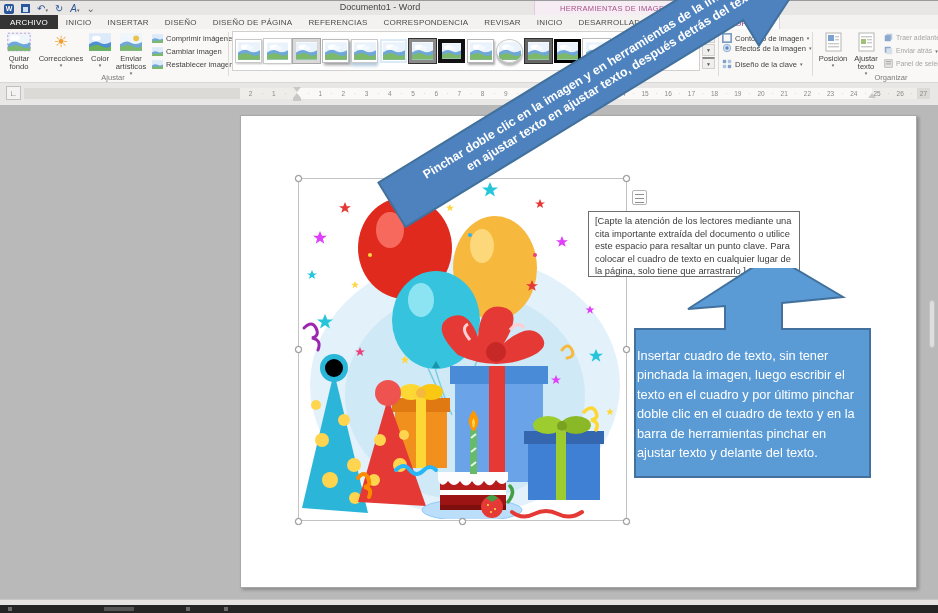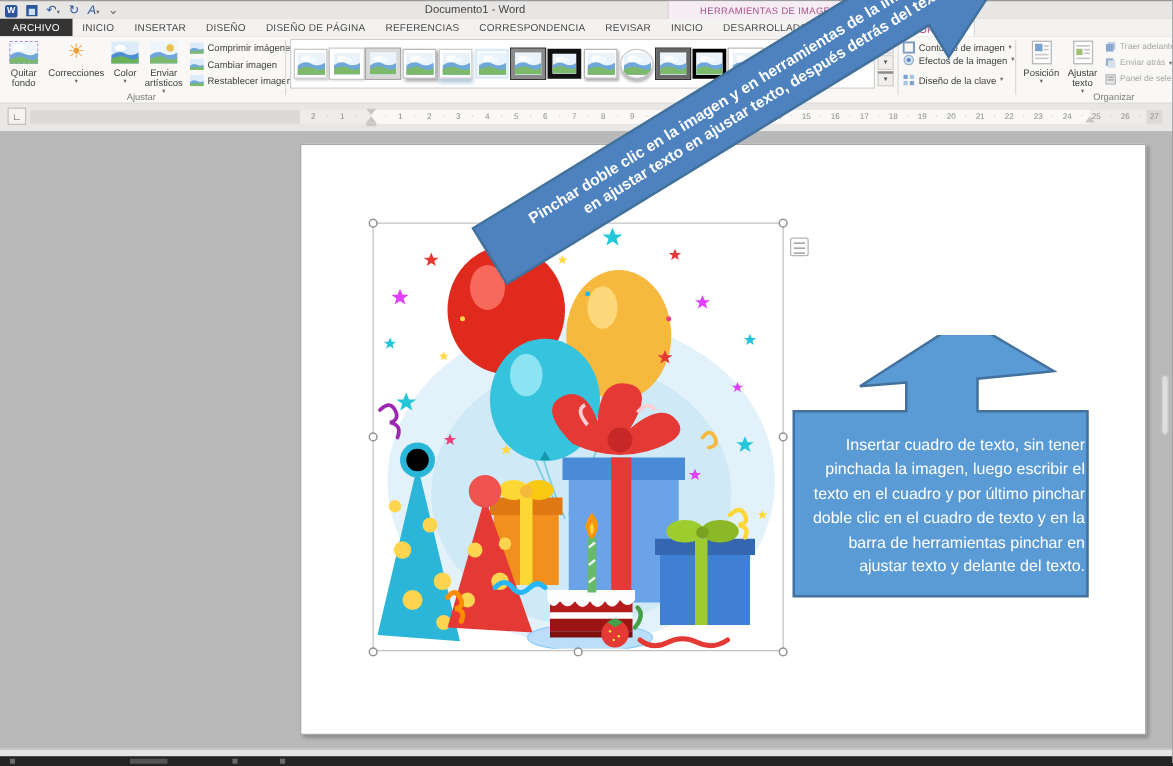--- a/index.html
+++ b/index.html
@@ -50,21 +50,21 @@
   .page{position:absolute;left:240px;top:10px;width:677px;height:473px;background:#fff;border:1px solid #a8a8a8;box-shadow:2px 2px 3px rgba(0,0,0,.25);box-sizing:border-box;}
   .sel-rect{position:absolute;left:298px;top:73px;width:329px;height:343px;border:1px solid #c3c3c3;box-sizing:border-box;}
   .clipart{position:absolute;left:300px;top:75px;}
   .handle{position:absolute;width:7px;height:7px;background:#fff;border:1px solid #8f8f8f;border-radius:50%;box-sizing:border-box;box-shadow:0 0 1px rgba(0,0,0,.3);}
   .rot-stem{position:absolute;left:462px;top:58px;width:1px;height:13px;background:#9a9a9a;}
   .layout-btn{position:absolute;left:632px;top:85px;width:15px;height:15px;background:#fdfdfd;border:1px solid #b5b5b5;border-radius:2px;box-sizing:border-box;}
   .layout-btn i{display:block;margin:3px 2px 0;height:1px;background:#8f8f8f;}
   .textbox{position:absolute;left:588px;top:106px;width:212px;height:66px;background:#fff;border:1px solid #6e6e6e;box-sizing:border-box;
            font-size:9.3px;line-height:12.6px;color:#3b3b3b;padding:3px 6px;z-index:30;}
   .callout-svg{position:absolute;left:630px;top:163px;z-index:40;}
-  .callout-text{position:absolute;left:637px;top:231px;width:231px;height:136px;z-index:41;color:#fff;font-size:12.8px;line-height:19.5px;text-align:right;
+  .callout-text{position:absolute;left:637px;top:231px;width:231px;height:136px;z-index:41;color:#fff;font-size:12.8px;line-height:19.5px;text-align:left;
                 display:flex;align-items:center;justify-content:center;}
   .diag{position:absolute;left:352px;top:10px;width:520px;height:120px;transform:rotate(-31.5deg);z-index:60;}
   .diag-text{position:absolute;left:16px;top:33px;width:478px;height:54px;display:flex;flex-direction:column;justify-content:center;
              color:#fff;font-weight:bold;font-size:12.4px;line-height:16px;text-align:center;}
   .scrollthumb{position:absolute;left:929px;top:195px;width:6px;height:48px;background:#dedede;border:1px solid #c4c4c4;border-radius:3px;box-sizing:border-box;}
   
   .statusstrip{position:absolute;left:0;top:599px;width:938px;height:6px;background:#e7e5e3;border-top:1px solid #c9c7c5;box-sizing:border-box;}
   .taskbar{position:absolute;left:0;top:605px;width:938px;height:8px;background:#252525;}
   .tb-dot{position:absolute;top:2px;width:4px;height:4px;background:#6b6b6b;}
 </style>
@@ -581,20 +581,21 @@
     <div class="handle" style="left:623px;top:241px;"></div>
     <div class="handle" style="left:295px;top:413px;"></div>
     <div class="handle" style="left:459px;top:413px;"></div>
     <div class="handle" style="left:623px;top:413px;"></div>
     <div class="layout-btn">
         <i></i>
         <i></i>
         <i></i>
       </div>
 
+    <div class="textbox">[Capte la atención de los lectores mediante una cita importante extraída del documento o utilice este espacio para resaltar un punto clave. Para colocar el cuadro de texto en cualquier lugar de la página, solo tiene que arrastrarlo.]</div>
 
     <svg class="callout-svg" width="245" height="214" viewBox="0 0 245 214">
       <polygon points="5,61 95,61 95,38 58,41 142,-13 213,29 152,35 152,61 240,61 240,209 5,209" fill="#5b9bd5" stroke="#41719c" stroke-width="2"></polygon>
     </svg>
     <div class="callout-text">Insertar cuadro de texto, sin tener pinchada la imagen, luego escribir el texto en el cuadro y por último pinchar doble clic en el cuadro de texto y en la barra de herramientas pinchar en ajustar texto y delante del texto.</div>
 
     <div class="scrollthumb"></div>
   </div>
 
   <div class="diag">

